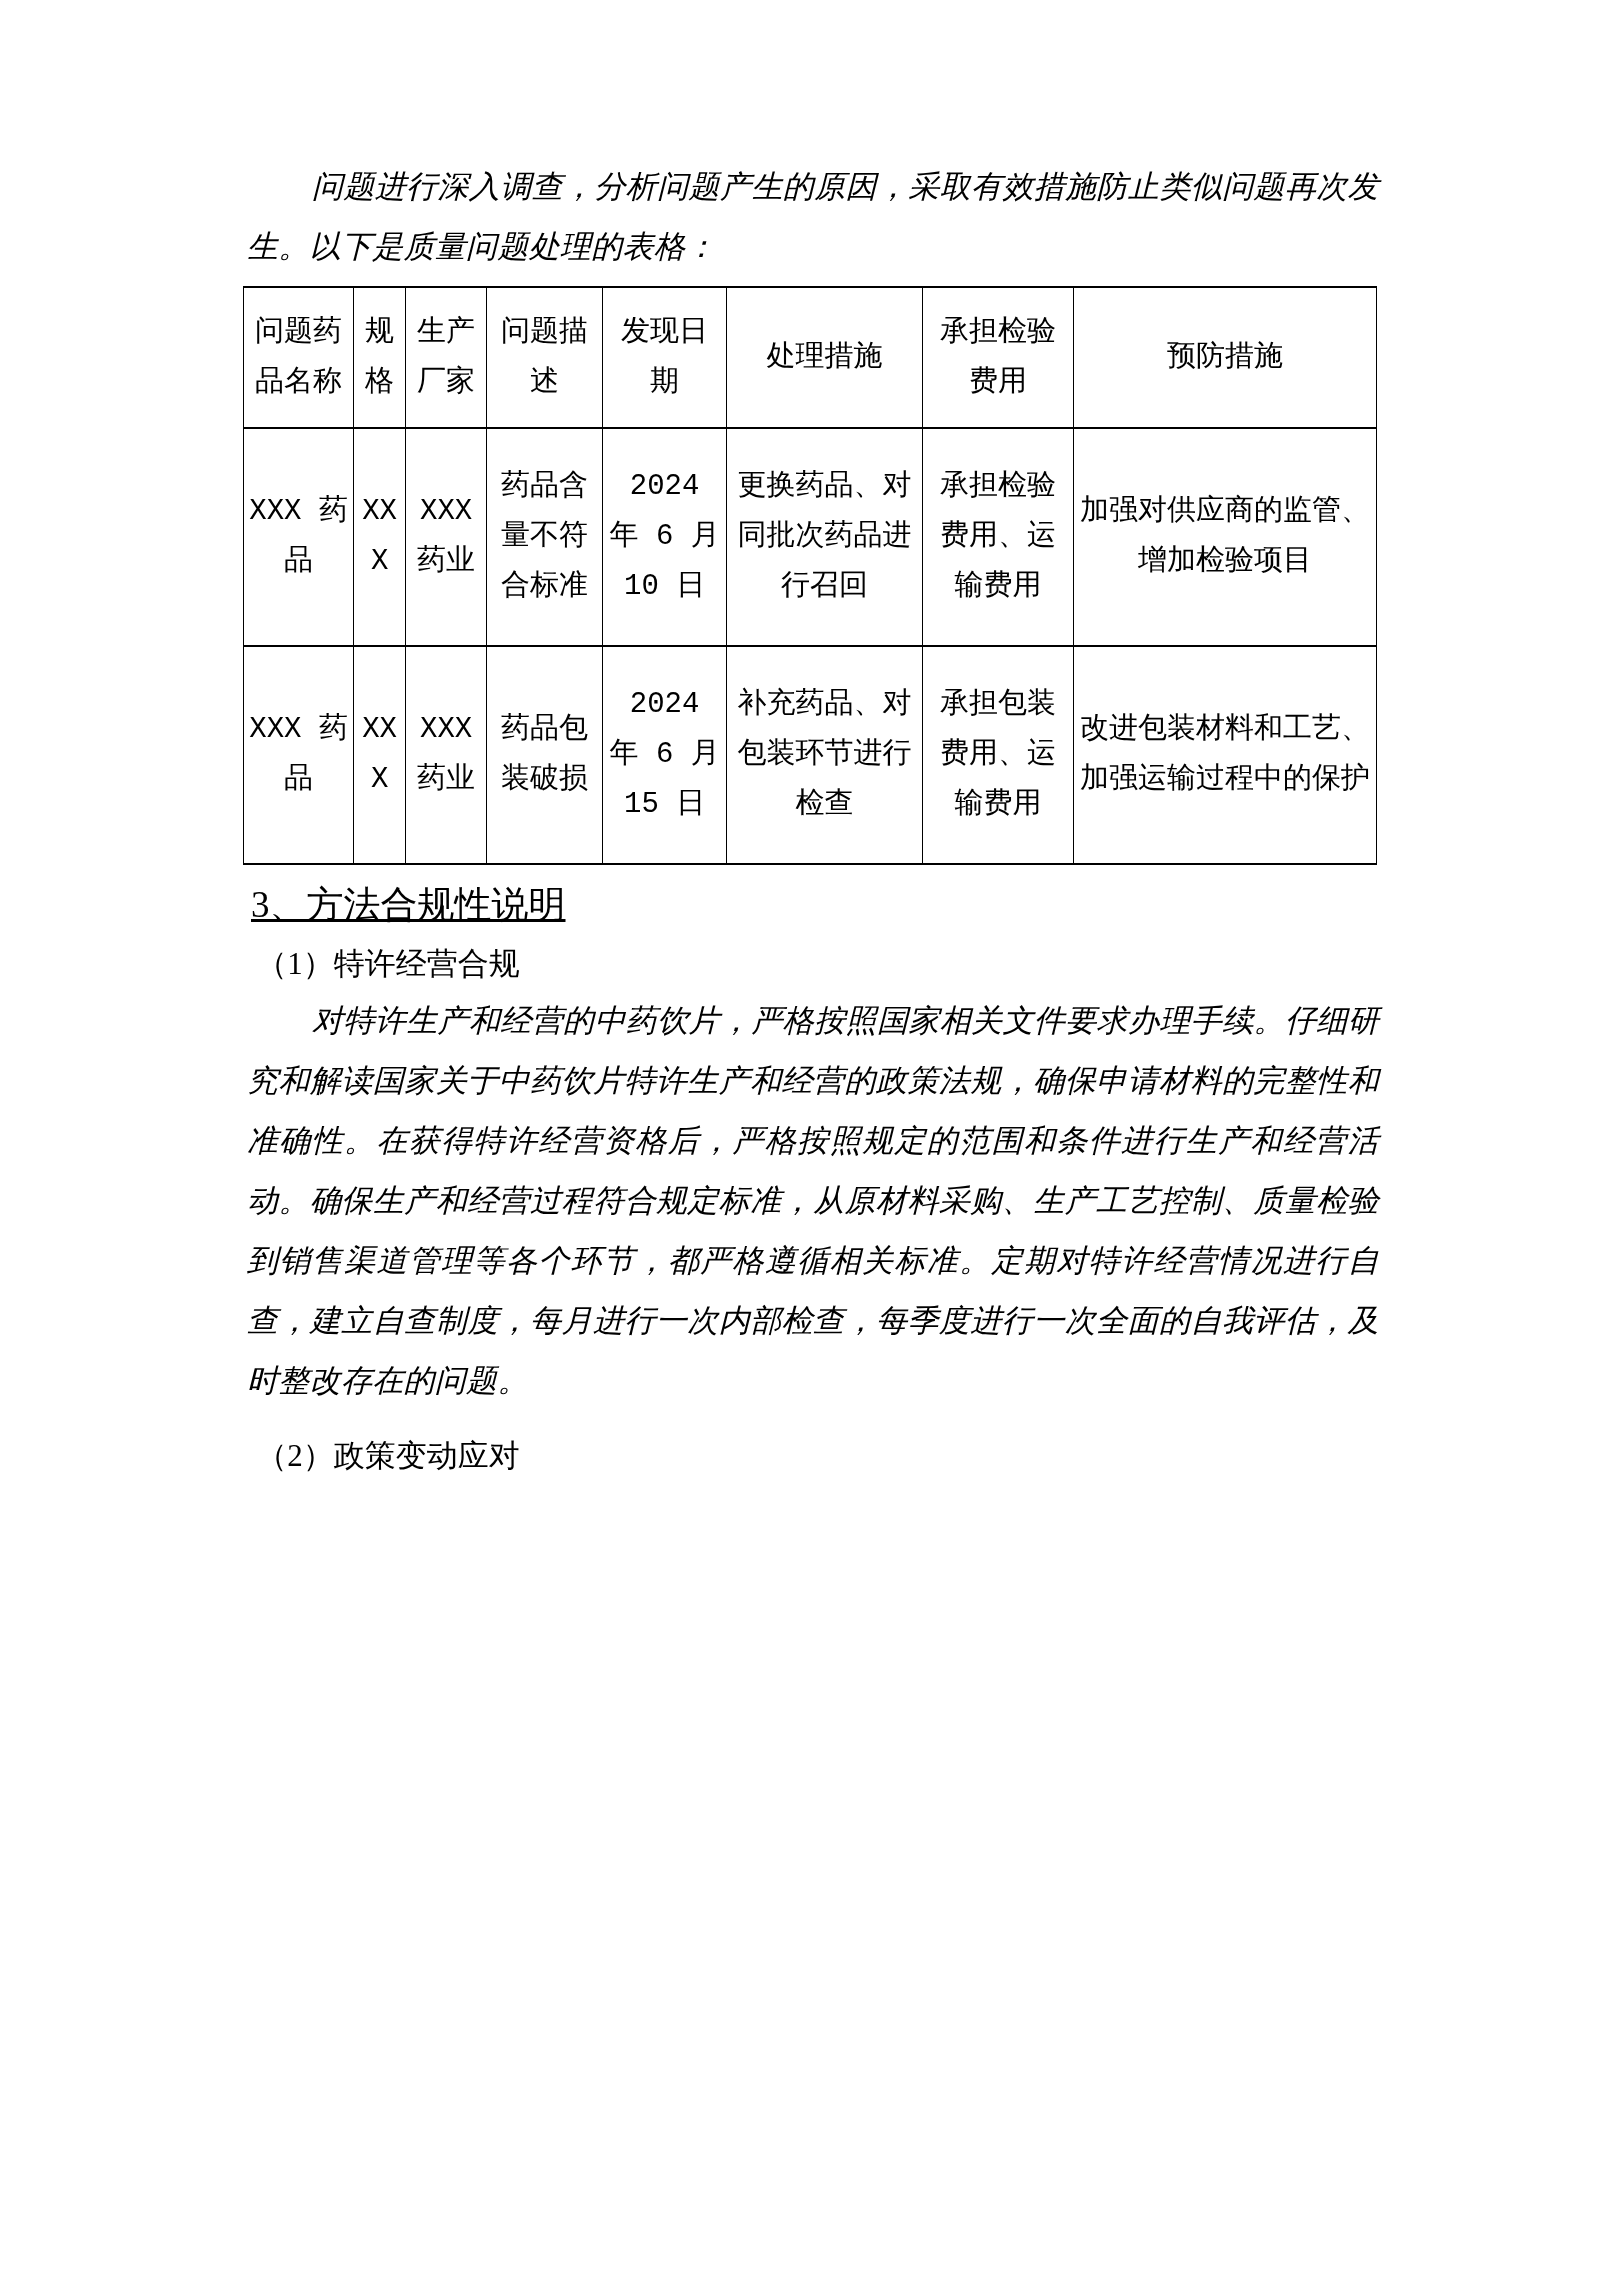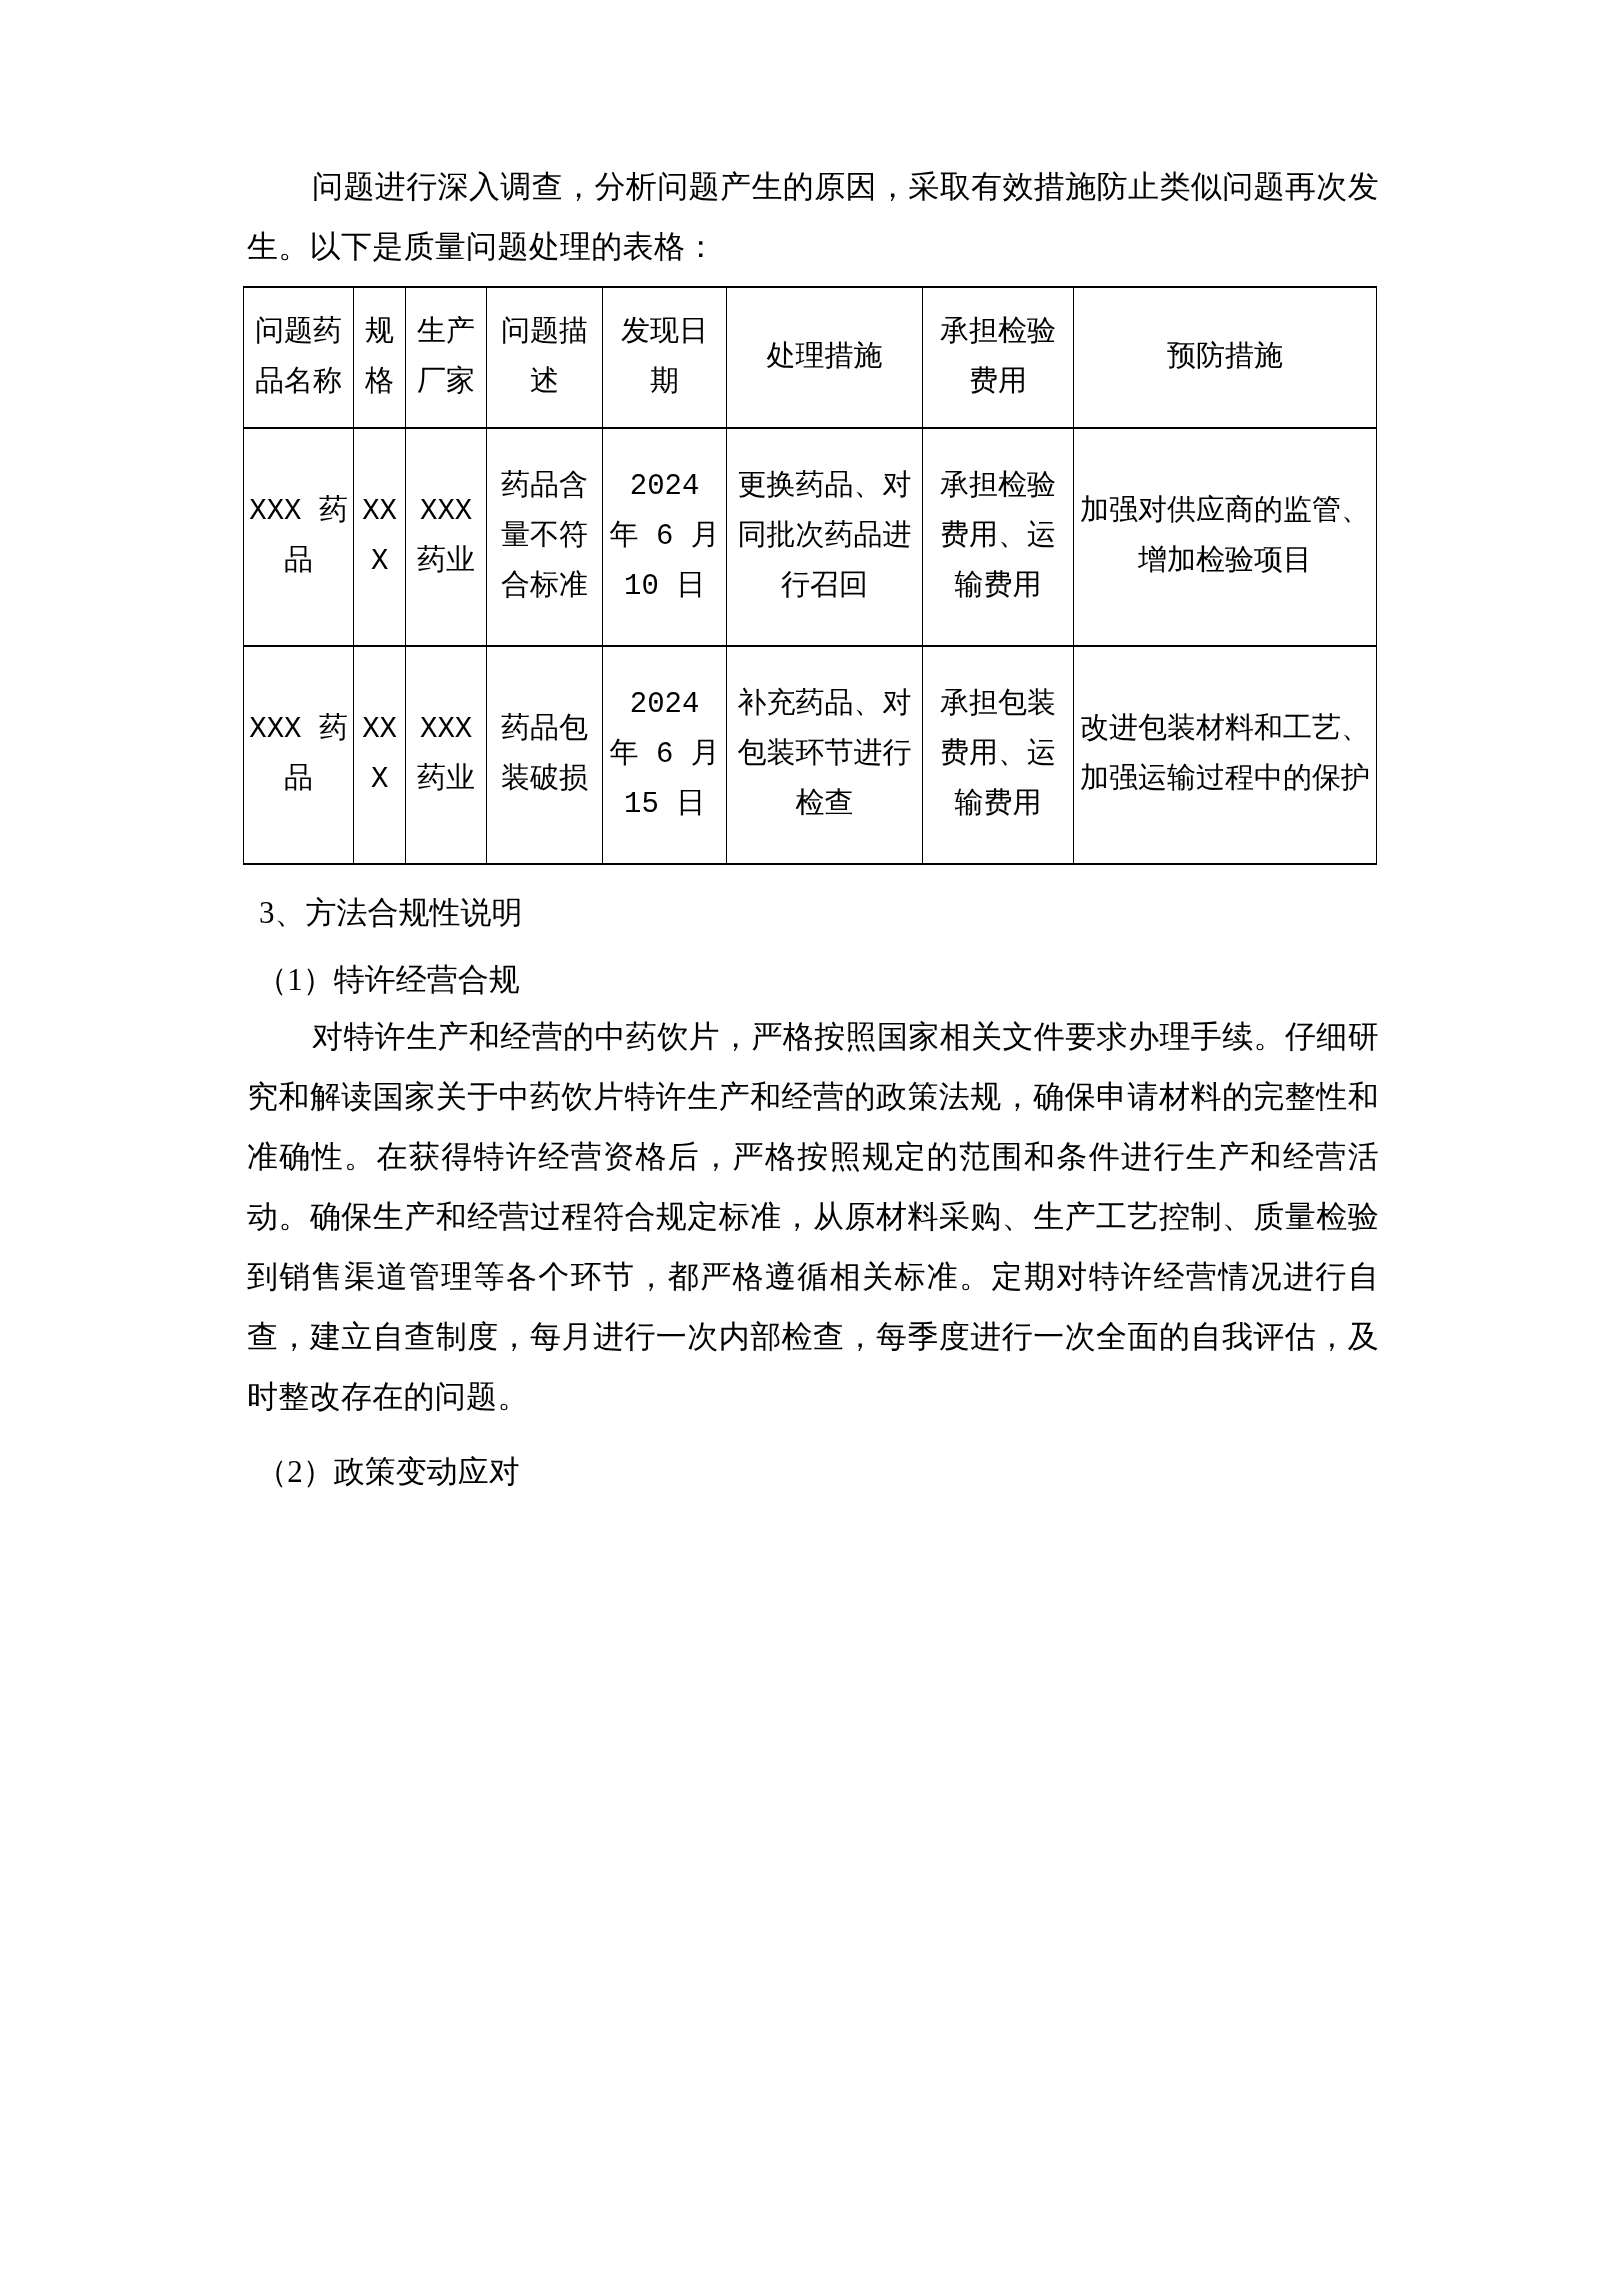--- a/index.html
+++ b/index.html
@@ -30,28 +30,30 @@
   .para {
     font-size: 31px;
     line-height: 60px;
     text-align: justify;
     text-justify: inter-ideograph;
     margin: 0;
     letter-spacing: 0.3px;
   }
   .para.indent {
     text-indent: 65px;
+    font-style: italic;
   }
 
   
   .heading-num {
-    font-size: 31px;
+    font-size: 37px;
     line-height: 55px;
-    margin: 12px;
+    margin: 4px;
     text-indent: 0;
+    text-decoration: underline;
   }
   .heading-sub {
     font-size: 31px;
     line-height: 55px;
     margin: 0;
     text-indent: 9.2px;
   }
 
   .gap-sm { height: 7.9px; }
   .gap-md { height: 17px; }

